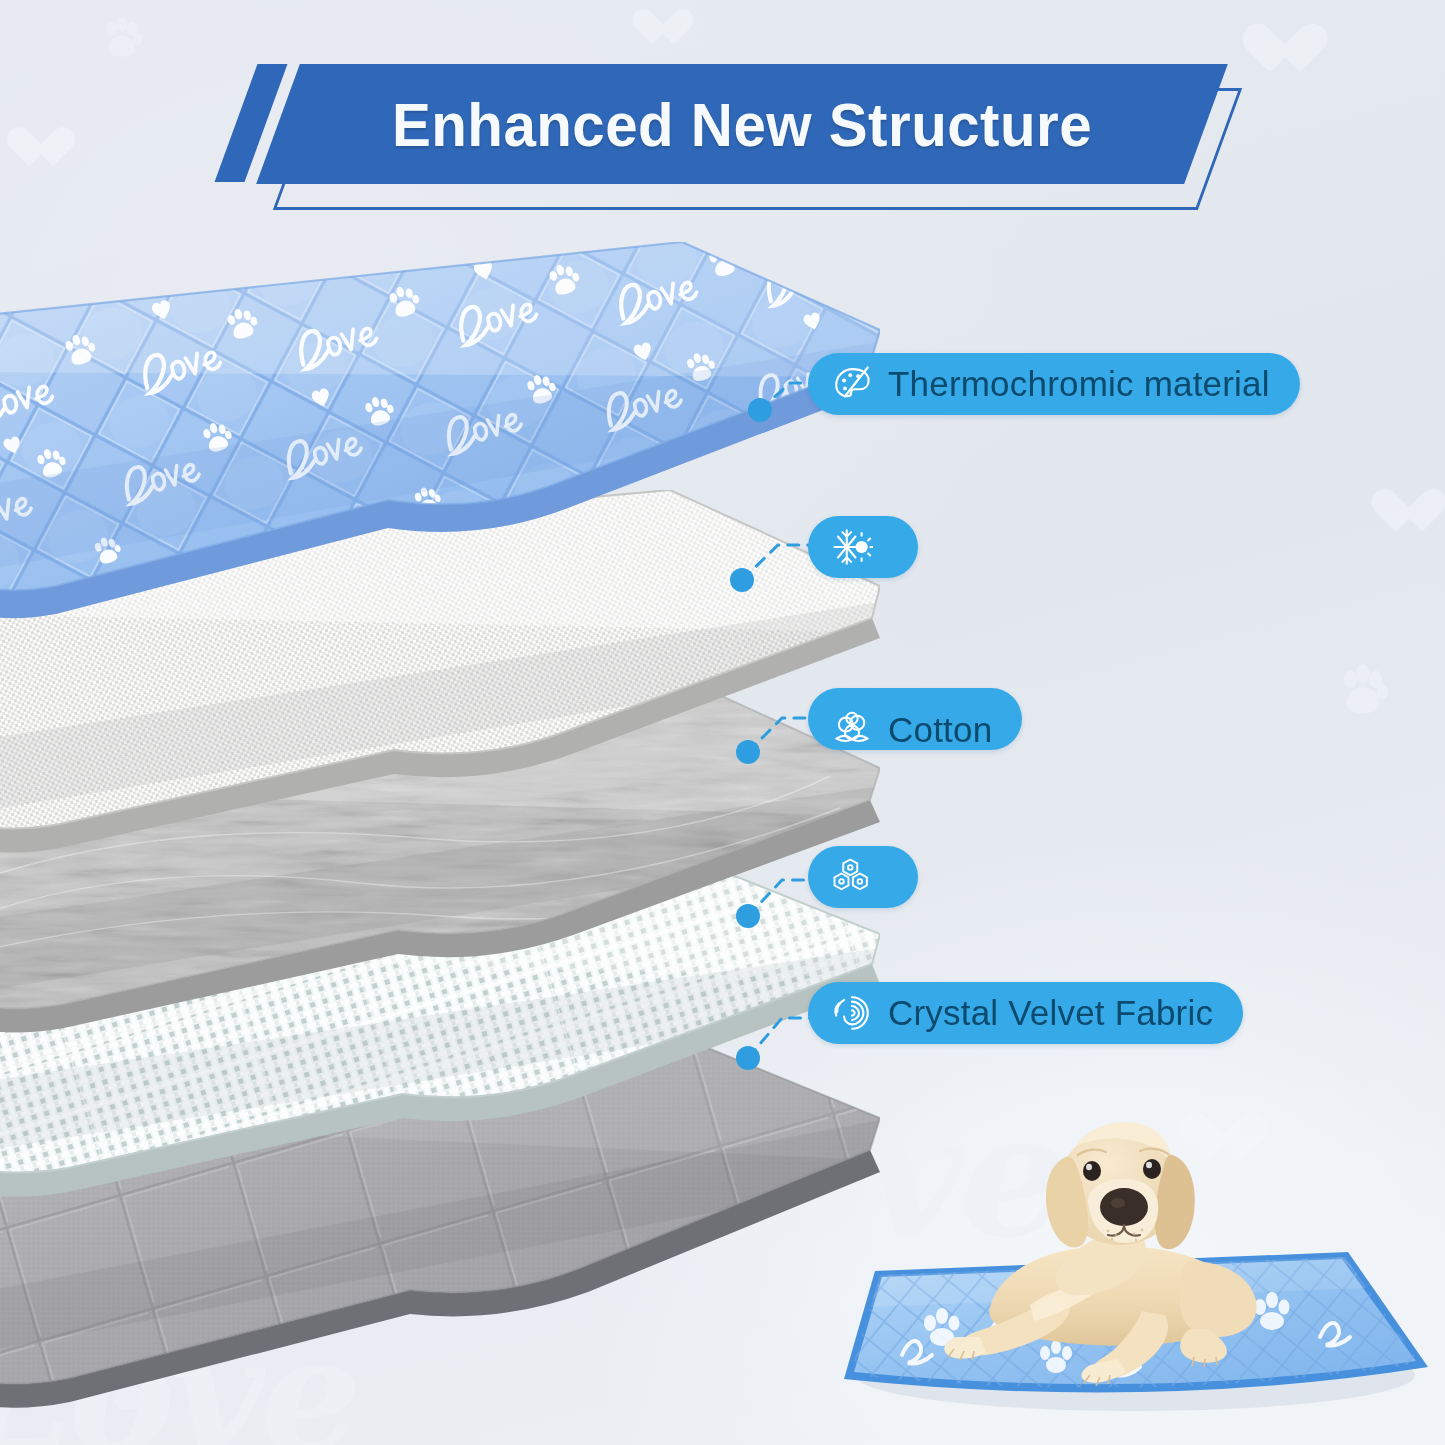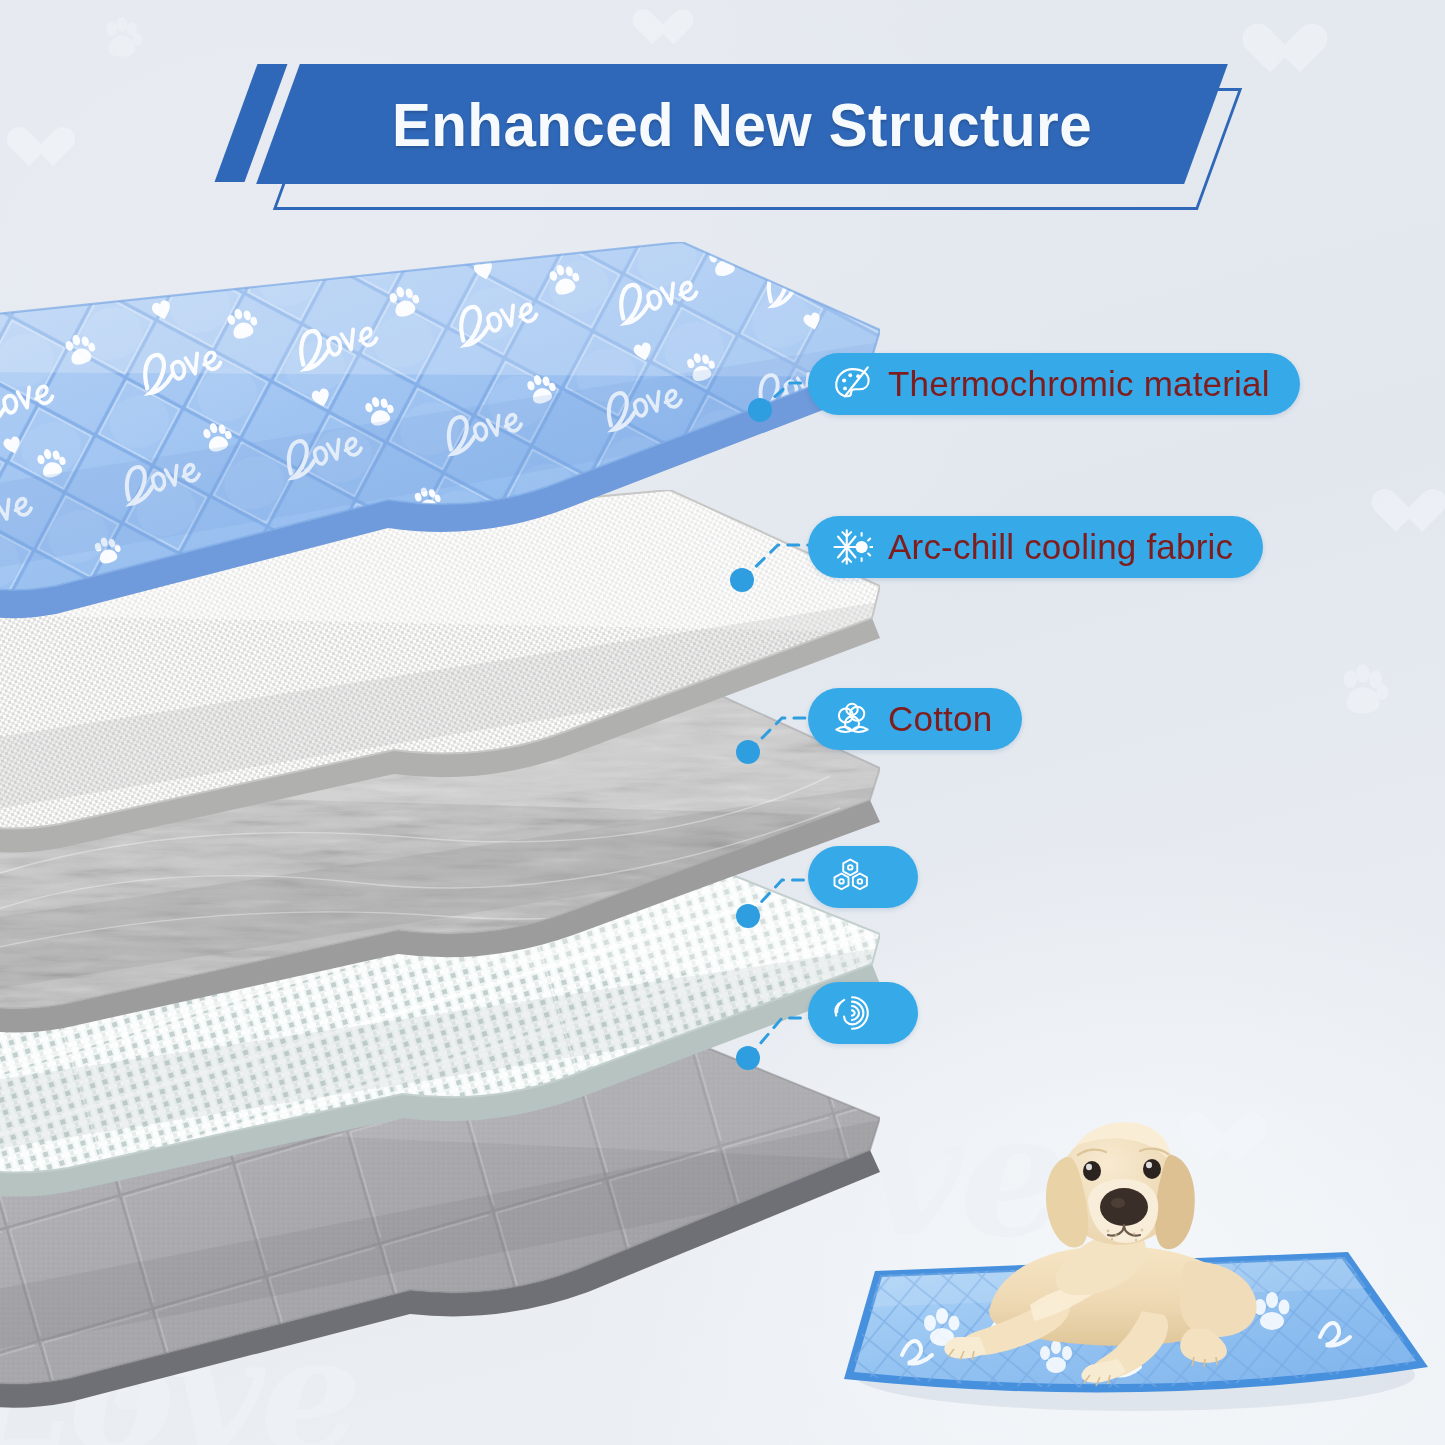--- a/index.html
+++ b/index.html
@@ -90,21 +90,21 @@
     padding:0 30px 0 22px;
     box-shadow:0 2px 5px rgba(30,90,140,.16);
     white-space:nowrap;
   }
   .pill .pill-icon{
     width:44px; height:44px; flex:0 0 44px;
     margin-right:14px;
     display:flex; align-items:center; justify-content:center;
   }
   .pill .pill-label{
-    color:#7f1d1d;
+    color:#0c4a6e;
     font-size:35px;
     font-weight:normal;
     letter-spacing:.2px;
     font-family:"Liberation Sans", sans-serif;
   }
 
   
   #product-photo{
     position:absolute; left:790px; top:1075px;
     width:655px; height:370px;
@@ -438,24 +438,23 @@
     <svg width="42" height="42" viewBox="0 0 48 48" fill="none" stroke="#ffffff" stroke-width="2.4" stroke-linecap="round">
       <path d="M18 5 V43"></path>
       <path d="M4 24 H32"></path>
       <path d="M8 12 L28 36"></path>
       <path d="M28 12 L8 36"></path>
       <path d="M18 12 l-5 -5 M18 12 l5 -5 M18 36 l-5 5 M18 36 l5 5"></path>
       <circle cx="35" cy="24" r="7" fill="#ffffff" stroke="none"></circle>
       <path d="M35 11 V8 M35 40 V37 M45 24 H48 M42.5 16.5 l2.2 -2.2 M42.5 31.5 l2.2 2.2"></path>
     </svg>
   </span>
-  <span class="pill-label">Arc-chill cooling fabric</span>
-</div>
-
-<div class="pill" style="left:808px;top:688px;">
+</div>
+
+<div class="pill" style="left:808px;top:688px;align-items:flex-end;">
   <span class="pill-icon">
     <svg width="42" height="42" viewBox="0 0 48 48" fill="none" stroke="#ffffff" stroke-width="2.3">
       <circle cx="17" cy="20" r="8"></circle>
       <circle cx="30" cy="18" r="8"></circle>
       <circle cx="24" cy="29" r="8"></circle>
       <circle cx="24" cy="13" r="6.5"></circle>
       <path d="M6 36 C14 31 20 33 24 37 C28 33 34 31 42 36 C34 40 28 39 24 37 C20 39 14 40 6 36Z" stroke-linejoin="round"></path>
     </svg>
   </span>
   <span class="pill-label">Cotton</span>
@@ -478,20 +477,21 @@
   <span class="pill-icon">
     <svg width="42" height="42" viewBox="0 0 48 48" fill="none" stroke="#ffffff" stroke-width="2.4" stroke-linecap="round">
       <path d="M24 6 C34 6 42 14 42 24 C42 34 34 42 24 42"></path>
       <path d="M24 11 C31 11 37 17 37 24 C37 31 31 37 24 37 C19 37 15 33 15 28"></path>
       <path d="M24 16 C28 16 32 20 32 24 C32 28 28 32 24 32"></path>
       <path d="M9 13 C5 17 4 22 6 27"></path>
       <path d="M15 9 C10 12 7 17 7 23"></path>
       <path d="M24 21 C25.5 21 27 22.5 27 24 C27 25.5 25.5 27 24 27"></path>
     </svg>
   </span>
+  <span class="pill-label">Crystal Velvet Fabric</span>
 </div>
 
 <div id="product-photo">
   <svg width="655" height="370" viewBox="0 0 655 370">
     <defs>
       <linearGradient id="matG" x1="0" y1="0" x2="1" y2="1">
         <stop offset="0" stop-color="#b2d6f7"></stop>
           <stop offset=".5" stop-color="#93c2f1"></stop>
           <stop offset="1" stop-color="#7fb4ec"></stop>
       </linearGradient>

